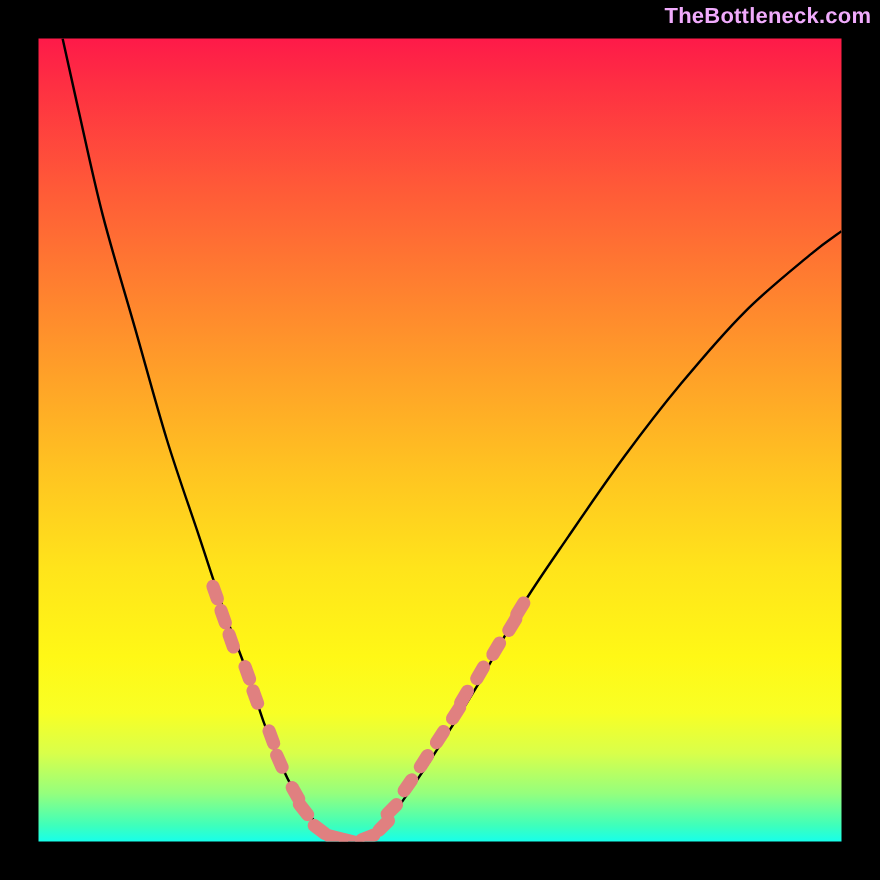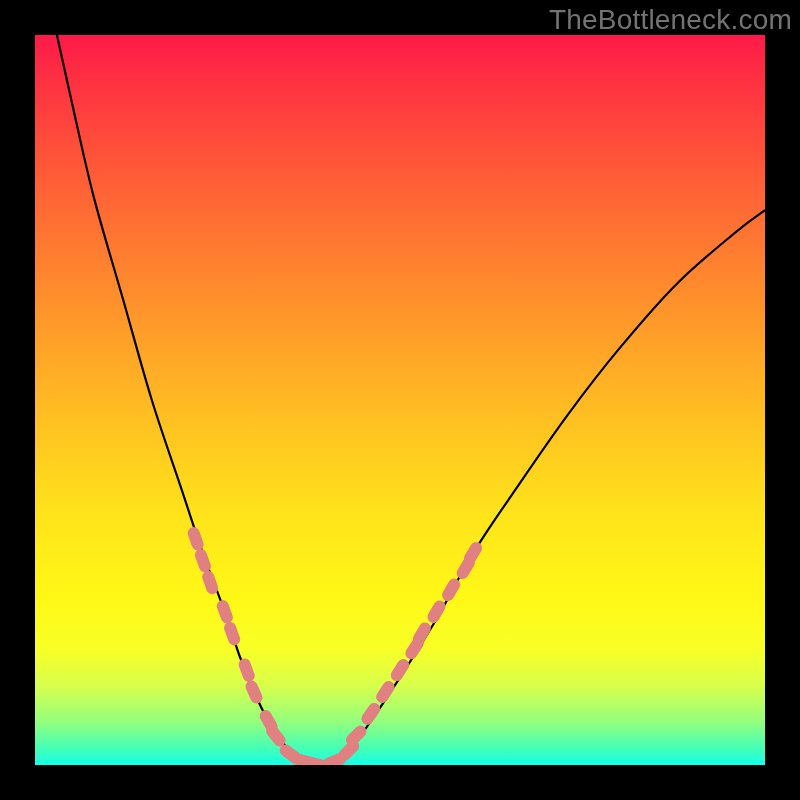--- a/index.html
+++ b/index.html
@@ -14,23 +14,23 @@
   .frame {
     position: relative;
     width: 800px;
     height: 800px;
     background: #000;
   }
   .watermark {
     position: absolute;
     top: 4px;
     right: 8px;
-    color: #737373;
-    font-size: 28px;
-    font-weight: 400;
+    color: #f0abfc;
+    font-size: 20px;
+    font-weight: 700;
     letter-spacing: 0.2px;
   }
   .plot {
     position: absolute;
     left: 35px;
     top: 35px;
     width: 730px;
     height: 730px;
     background: linear-gradient(
       to bottom,

